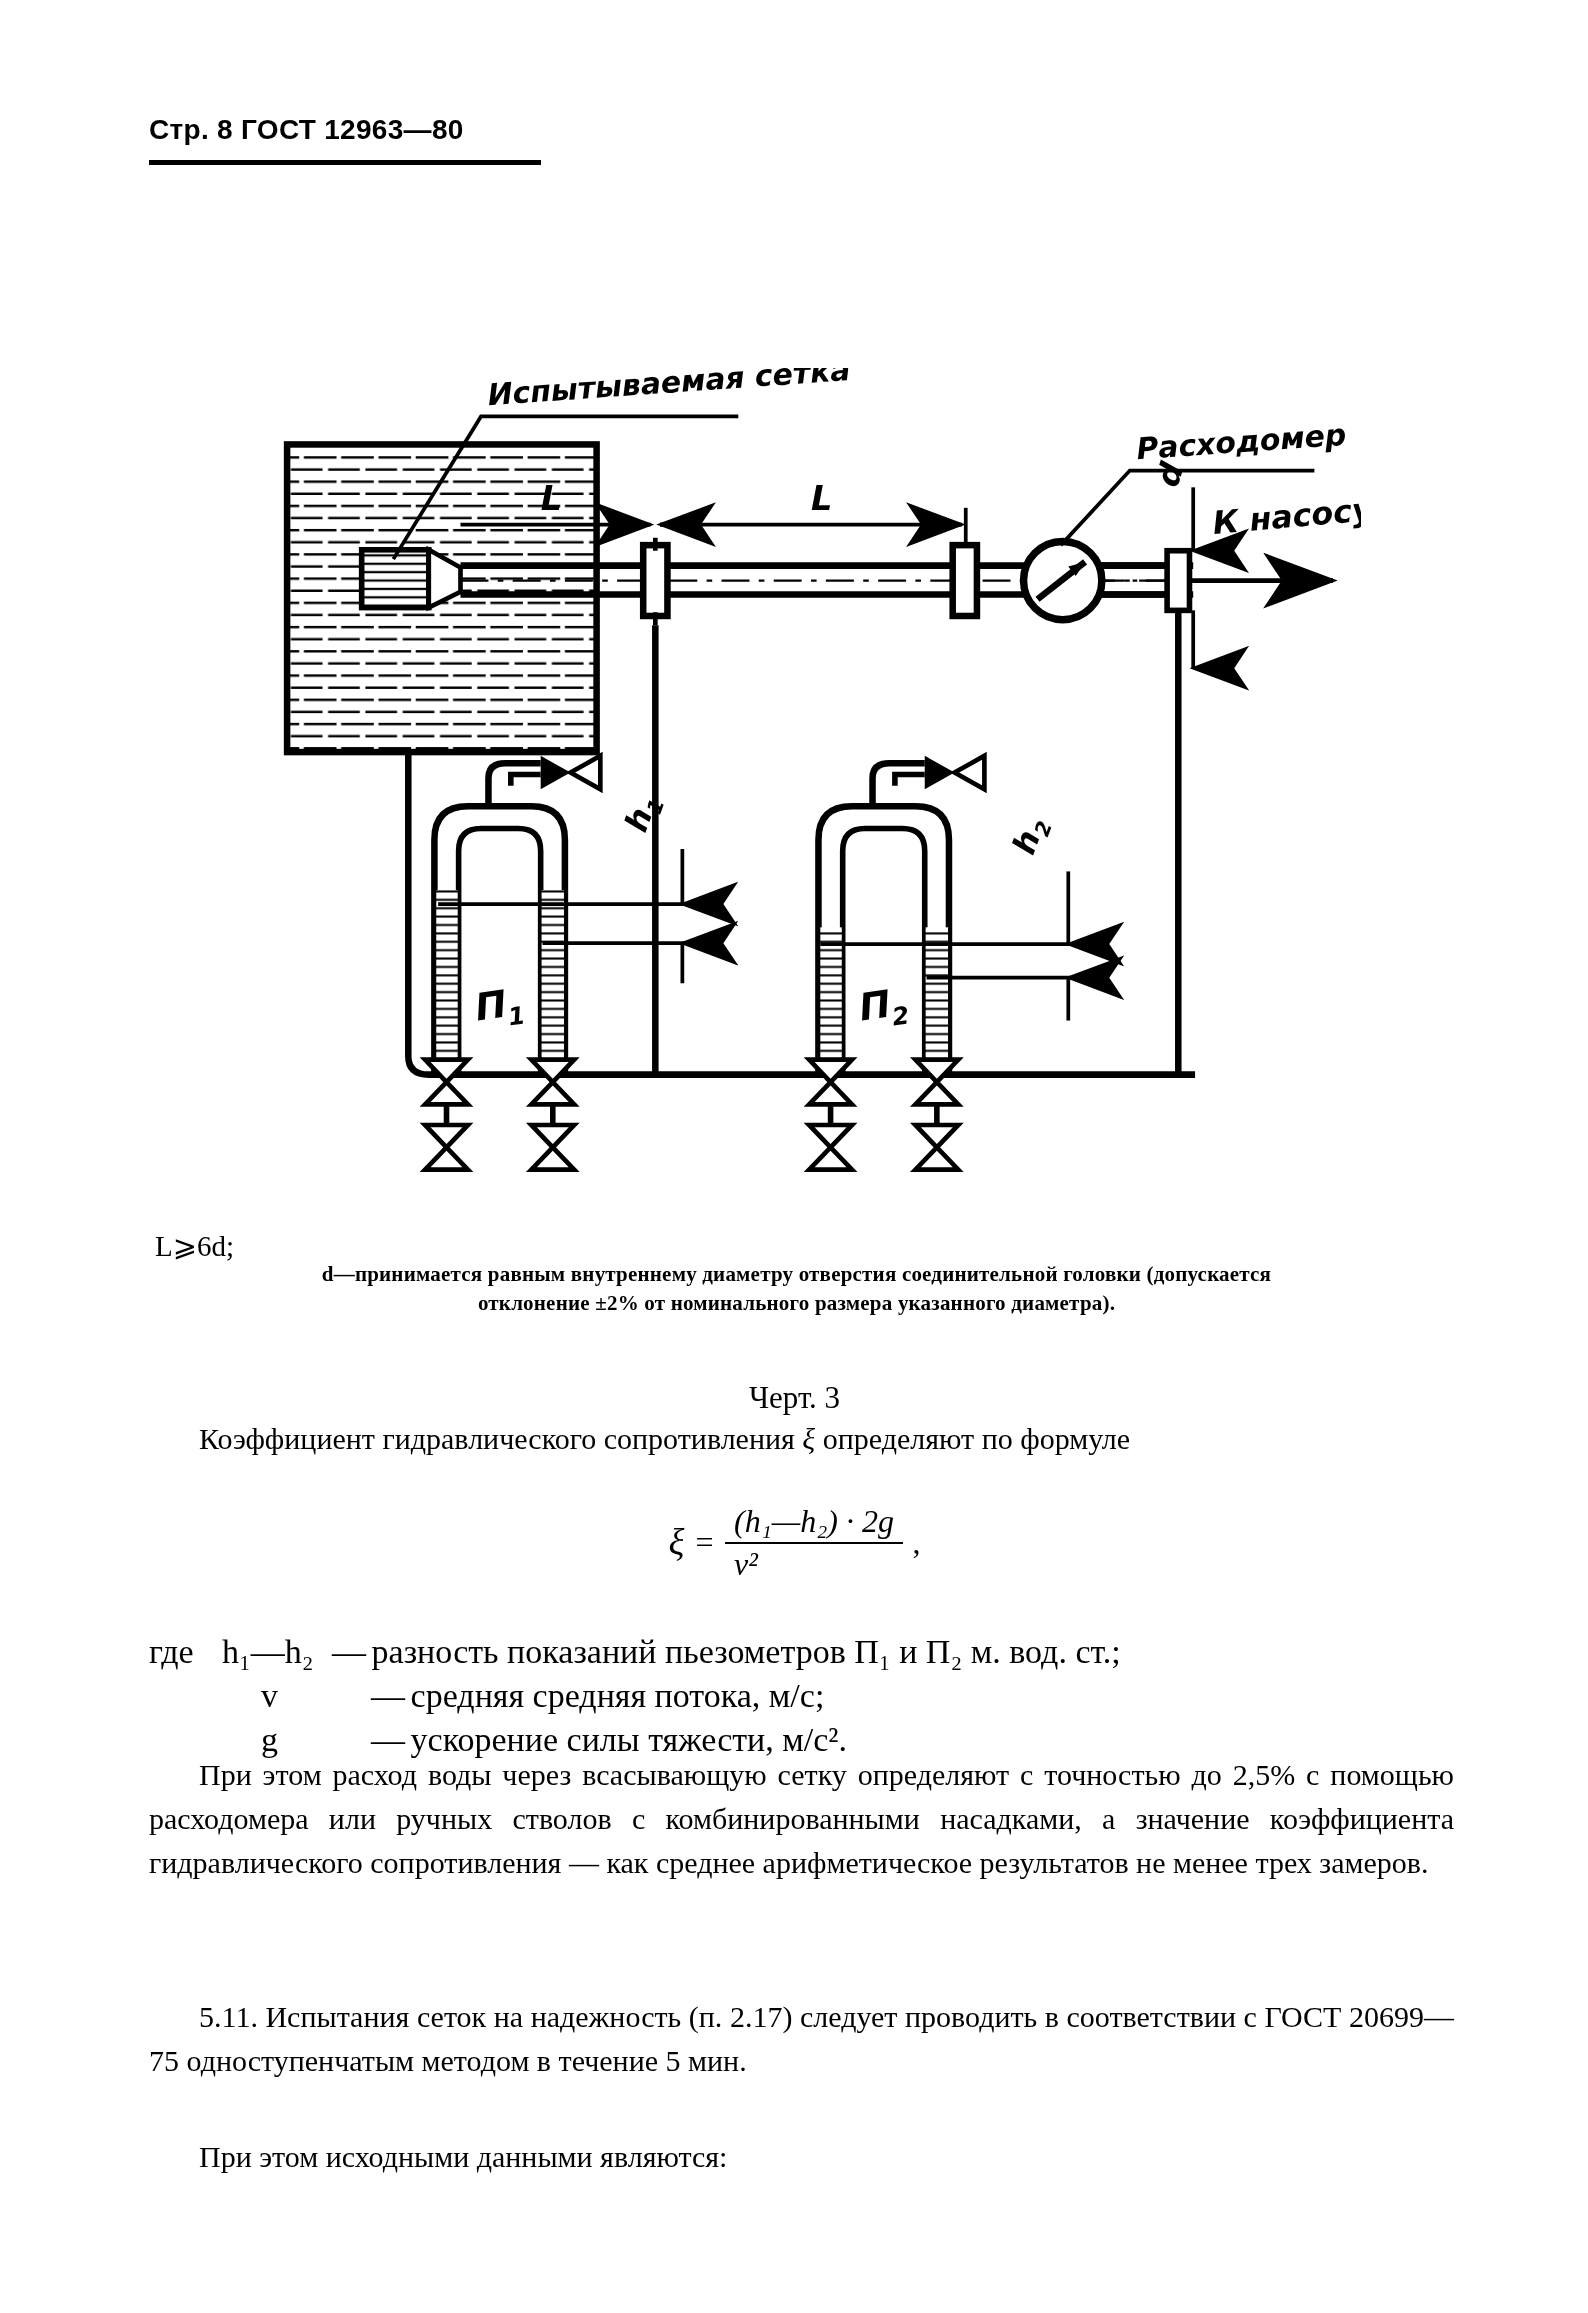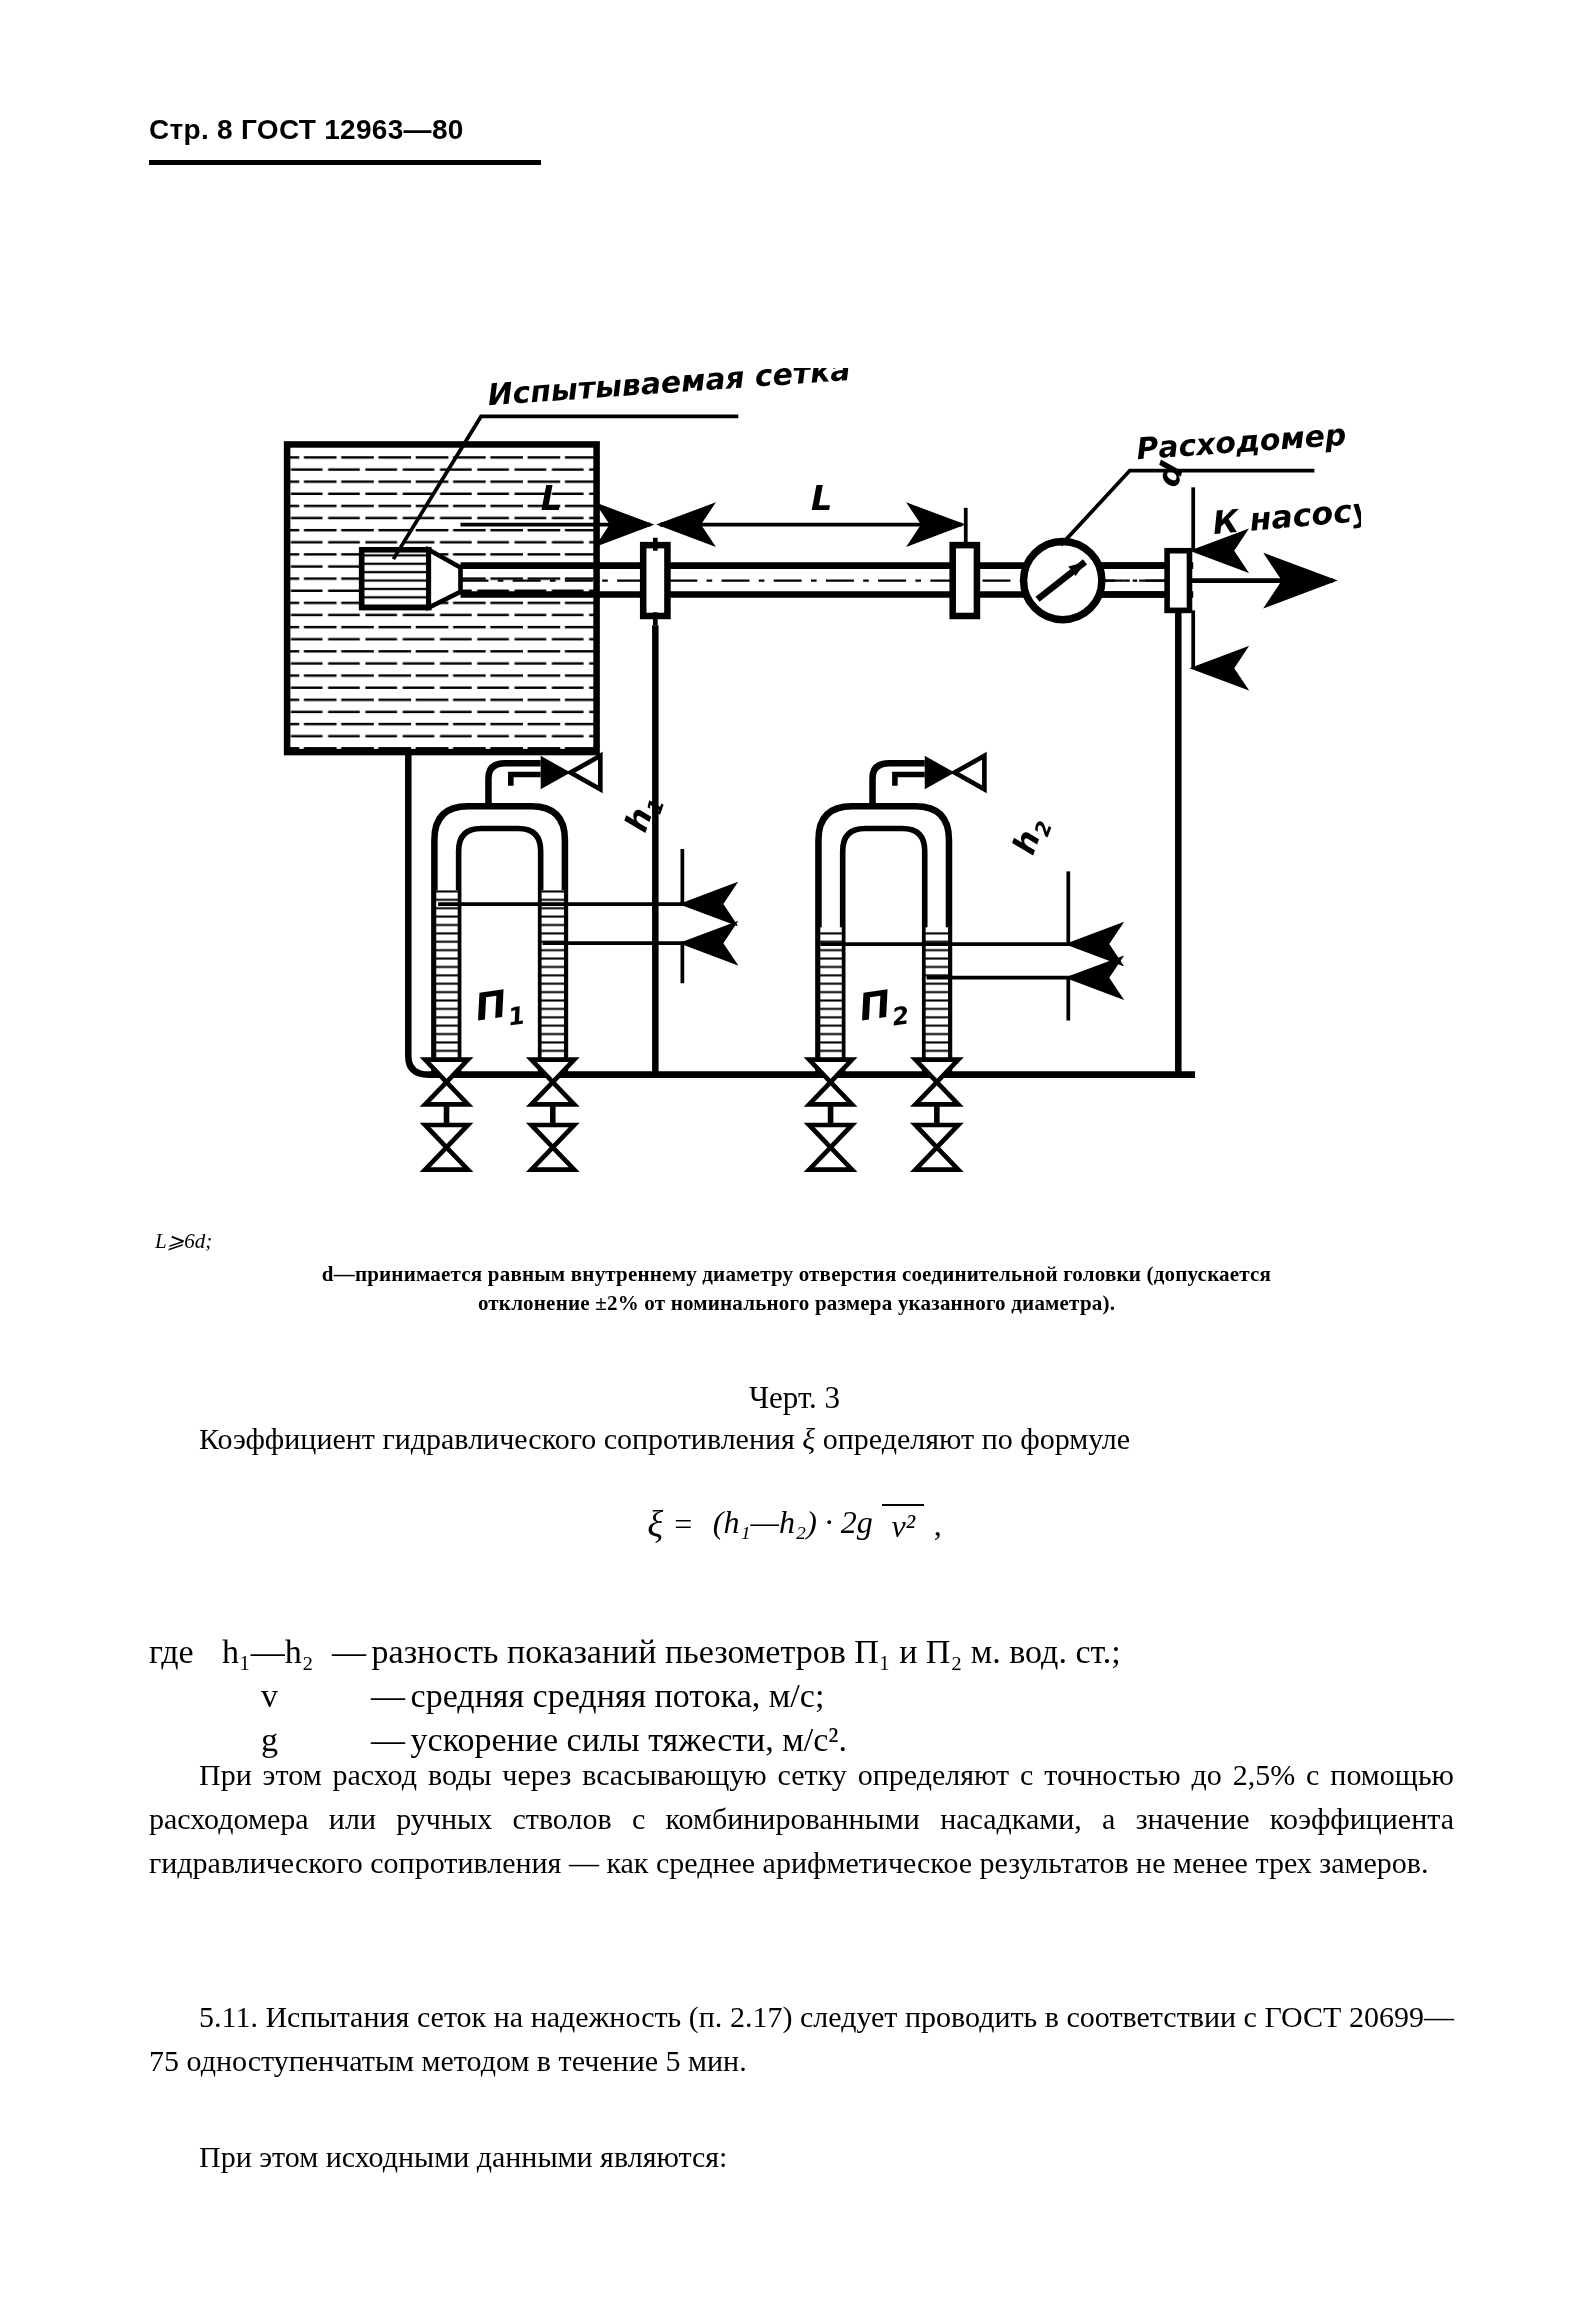--- a/index.html
+++ b/index.html
@@ -83,31 +83,30 @@
   .formula {
     position: absolute;
     left: 0; top: 1503px;
     width: 1589px;
     text-align: center;
     font-size: 32px;
   }
   .frac-wrap { display: inline-flex; align-items: center; }
   .xi { font-family: "Liberation Serif","DejaVu Serif",serif; font-style: italic; font-size: 37px; }
   .eq { margin: 0 11.2px; }
-  .frac { display: inline-flex; flex-direction: row; text-align: right; vertical-align: middle; }
+  .frac { display: inline-flex; flex-direction: column; text-align: left; vertical-align: middle; }
   .frac .num { padding: 0 9.3px 1.9px 9.3px; font-style: italic; white-space: nowrap; }
   .frac .den { border-top: 2.8px solid #000; padding: 1.9px 9.3px 0 9.3px; font-style: italic; }
   .comma { margin-left: 9.3px; }
 
   
   #cap-Lgte {
     position: absolute;
     left: 155px; top: 1229px;
-    font-size: 21px;
-    font-style: italic;
+    font-size: 29px;
     white-space: nowrap;
   }
   #cap-note {
     position: absolute;
     left: 270px; top: 1260px;
     width: 1053px;
     font-family: "Liberation Serif","DejaVu Serif",serif;
     font-weight: bold;
     font-size: 21px;
     line-height: 29px;

